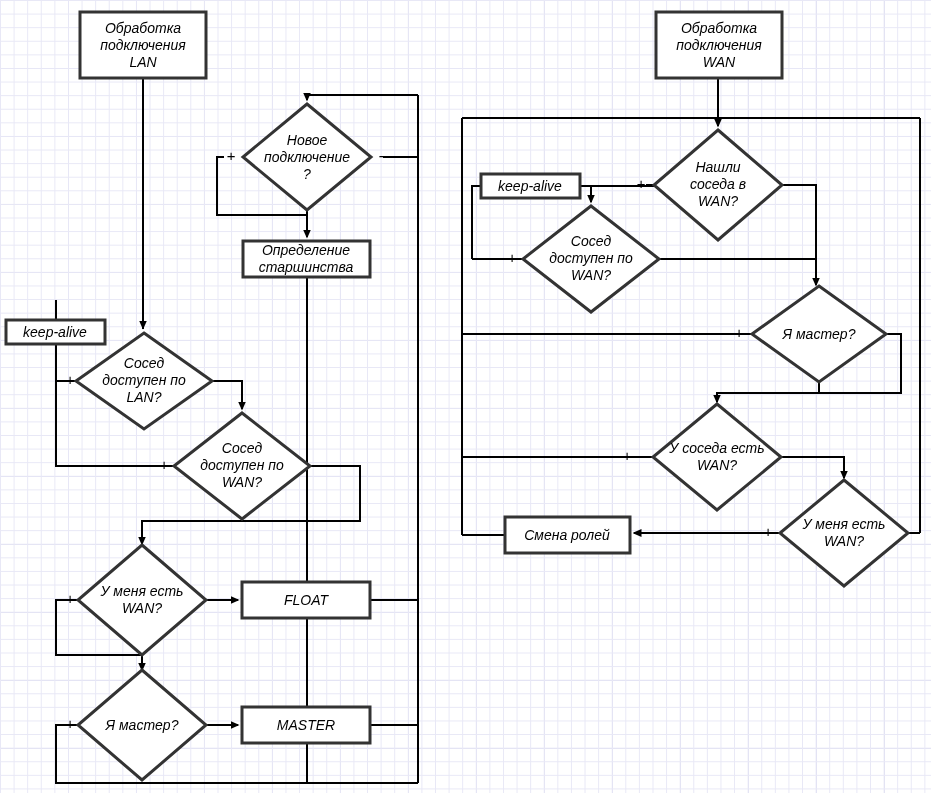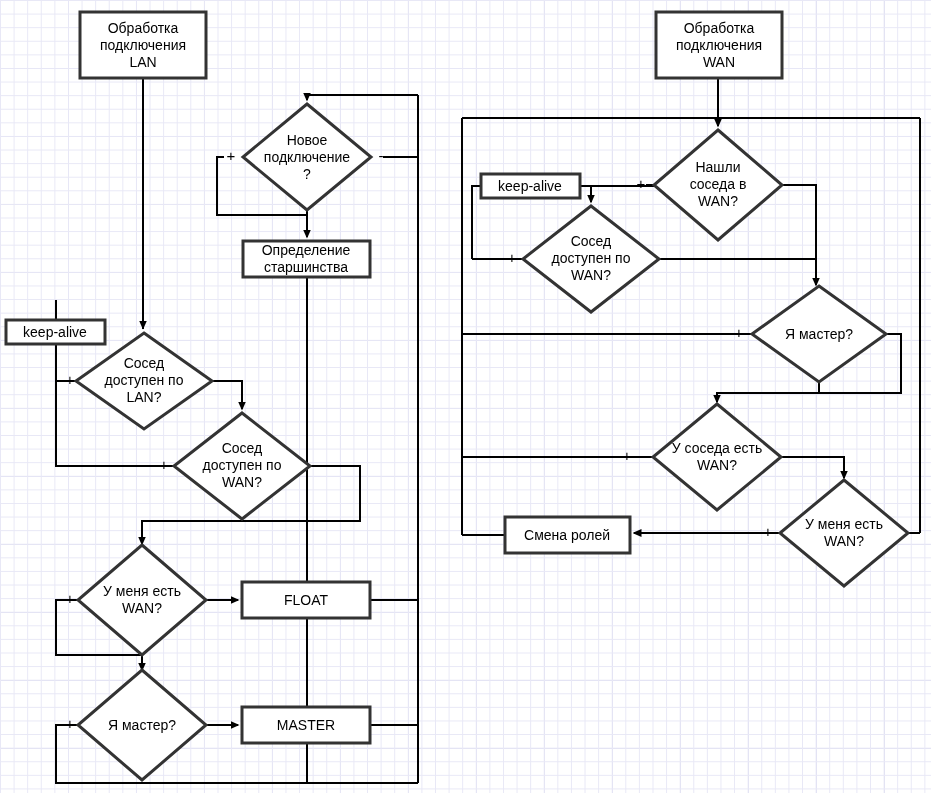--- a/index.html
+++ b/index.html
@@ -16,20 +16,21 @@
     height: 793px;
     overflow: hidden;
     background-color: #ffffff;
     background-image:
       linear-gradient(to right, #e8e8f6 1px, transparent 1px),
       linear-gradient(to bottom, #e8e8f6 1px, transparent 1px),
       linear-gradient(to right, #dcdcf0 1px, transparent 1px),
       linear-gradient(to bottom, #dcdcf0 1px, transparent 1px);
     background-size: 13.6px 13.6px, 13.6px 13.6px, 68px 68px, 68px 68px;
     background-position: 0 -2px, -2px 0, 0 -2px, -2px 0;
+    font-style: italic;
   }
   svg#flow {
     position: absolute;
     left: 0;
     top: 0;
     width: 931px;
     height: 793px;
   }
   .node-shape {
     fill: #ffffff;

